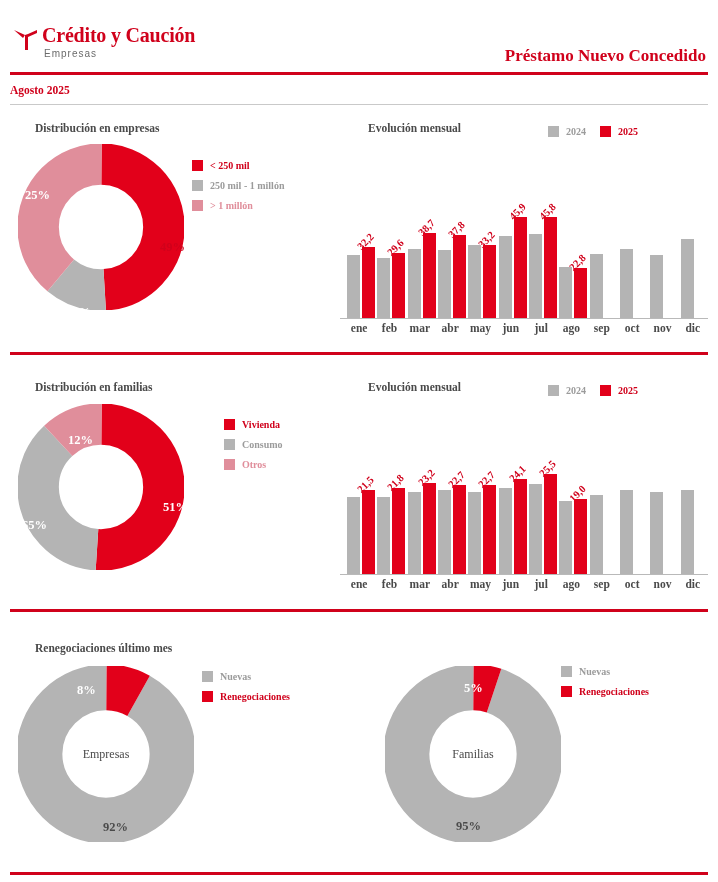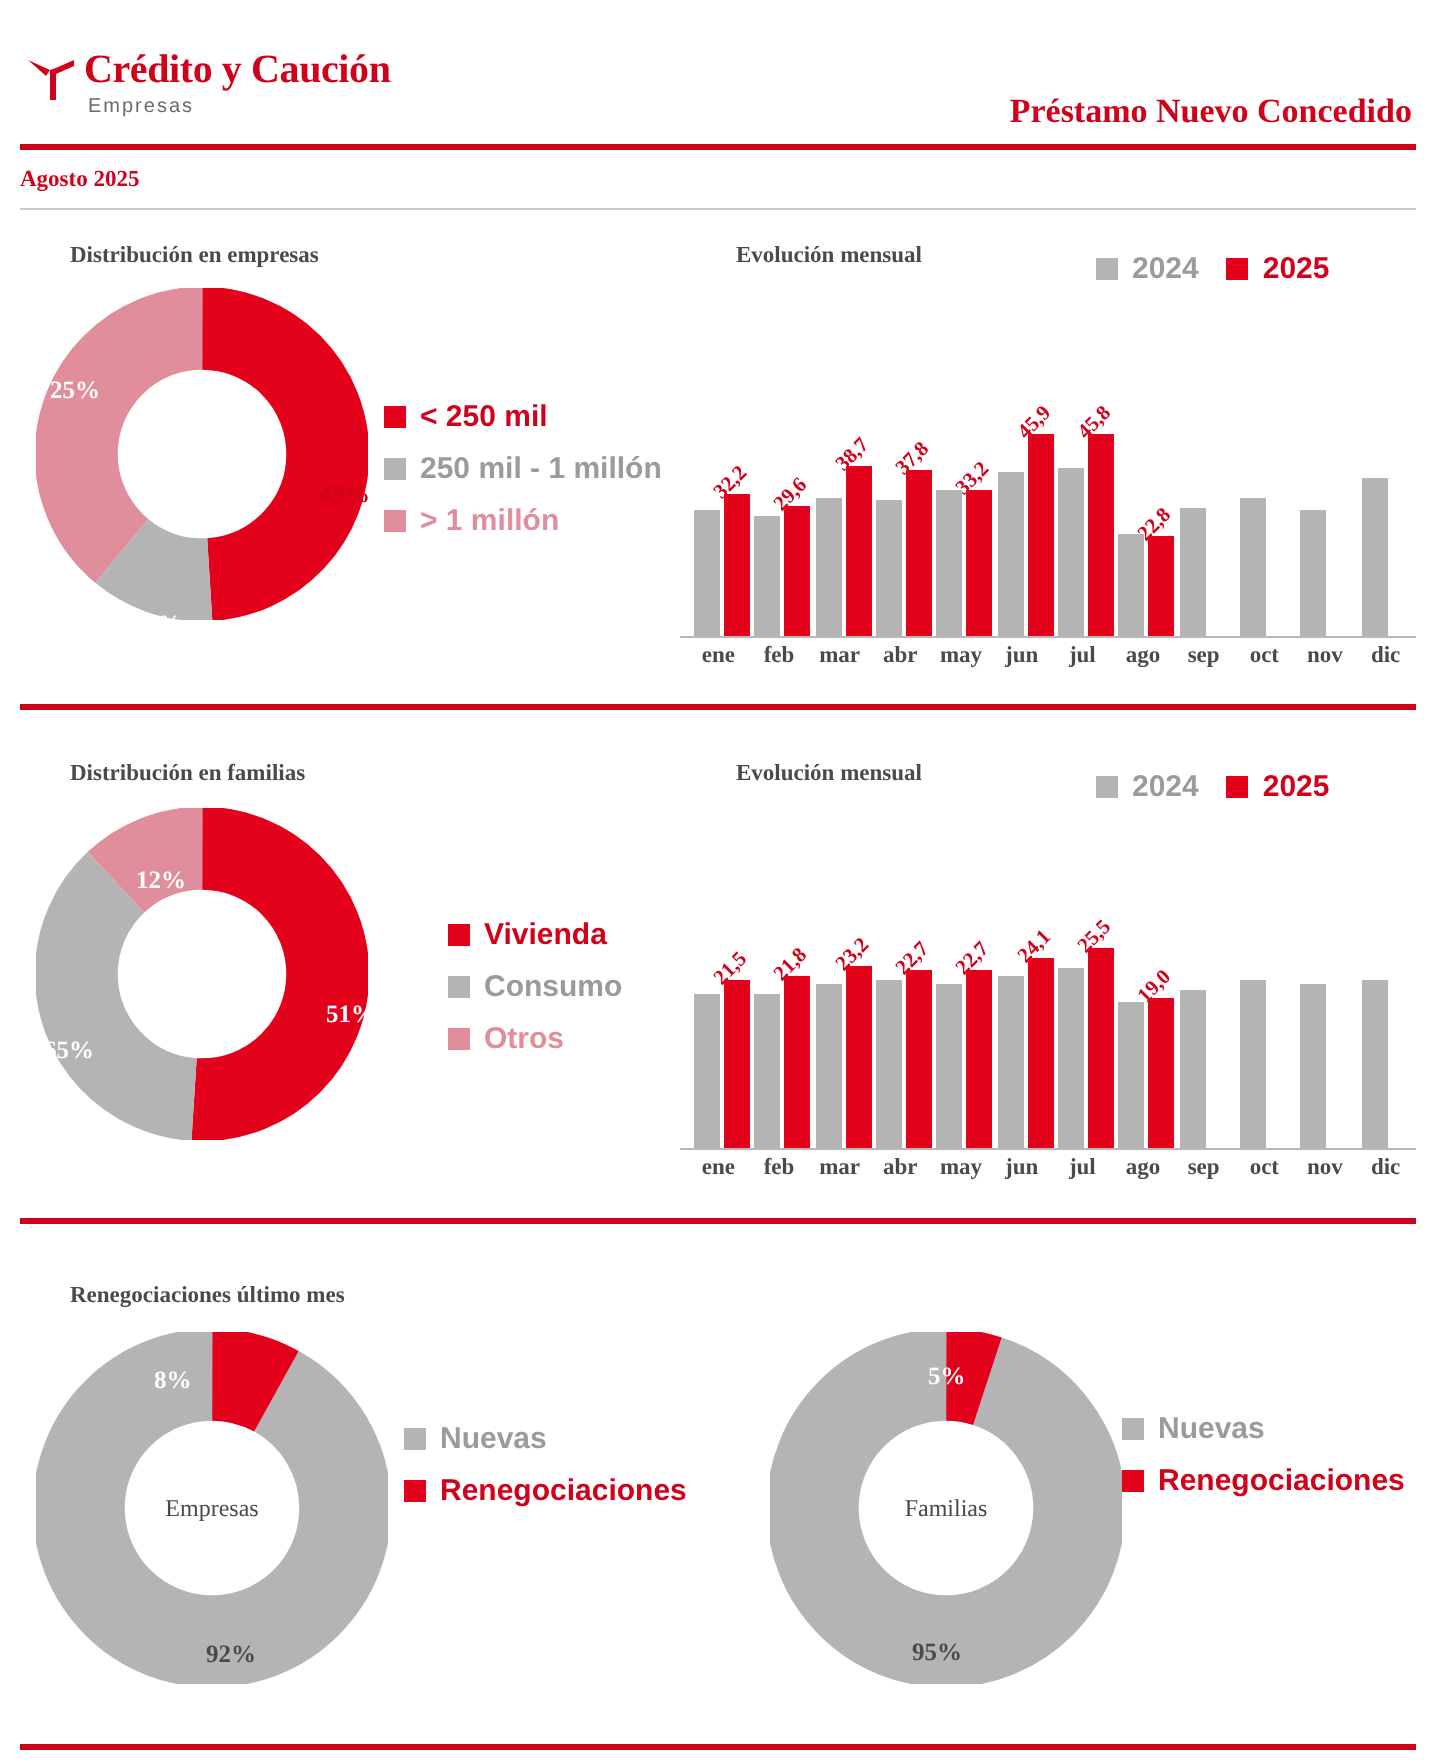--- a/index.html
+++ b/index.html
@@ -77,28 +77,28 @@
     display: flex; align-items: center; justify-content: center;
     font-size: 12px; color: #4a4a4a; font-family: "Liberation Serif", serif;
     pointer-events: none;
   }
   .dlabel {
     position: absolute; font-size: 12.5px; font-weight: bold;
     font-family: "Liberation Serif", serif;
   }
 
   
-  .legend { position: absolute; margin-top: 40px; }
+  .legend { position: absolute; }
   .legend-item {
     display: flex; align-items: center; margin-bottom: 9px;
   }
   .legend-sw { width: 11px; height: 11px; margin-right: 7px; flex: none; }
   .legend-txt {
-    font-size: 15px; font-weight: bold; color: #9b9b9b;
-    font-family: Liberation Sans, sans-serif; white-space: nowrap;
+    font-size: 10px; font-weight: bold; color: #9b9b9b;
+    font-family: Liberation Serif, serif; white-space: nowrap;
   }
   .legend-txt.is-red { color: #d0011b; }
   .legend-txt.is-pink { color: #e08e9b; }
 
   
   .legend-inline { position: absolute; display: flex; align-items: center; gap: 14px; }
   .legend-inline .legend-item { margin-bottom: 0; }
 
   
   .barchart { position: absolute; }

